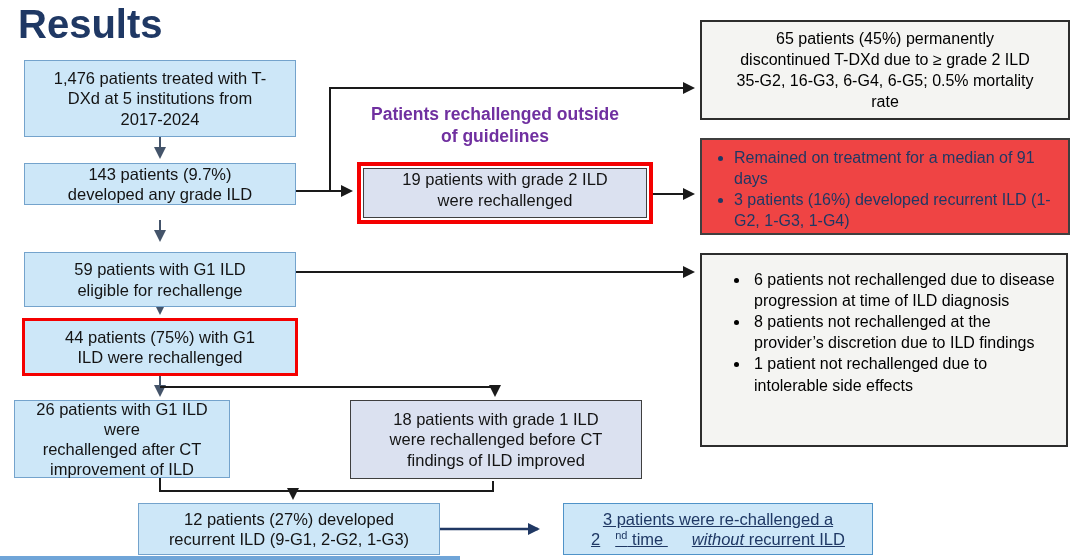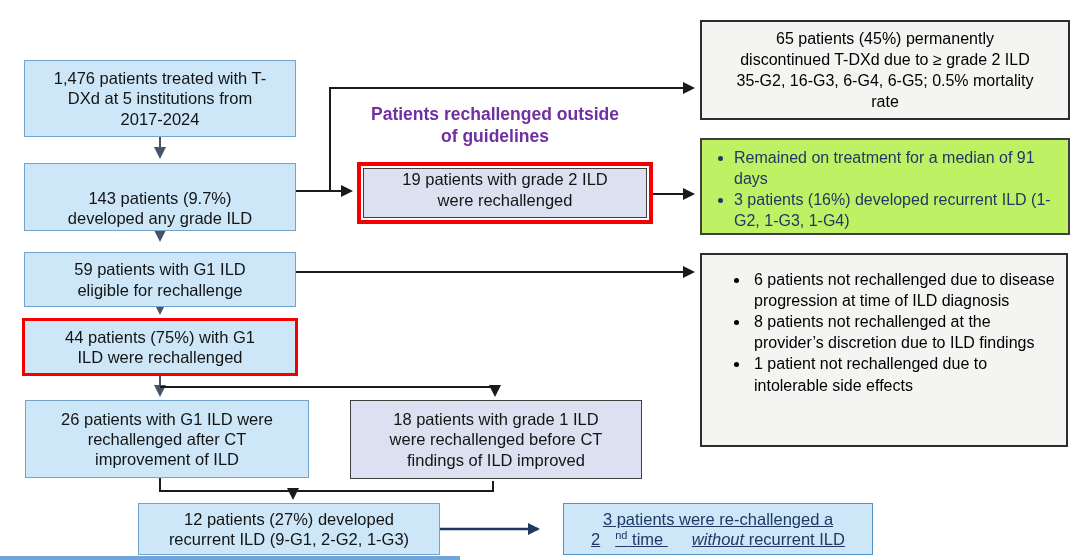--- a/index.html
+++ b/index.html
@@ -8,21 +8,21 @@
   .connectors{position:absolute;left:0;top:0;z-index:0;}
   .title{position:absolute;left:18px;top:2px;font-size:40px;font-weight:bold;
          color:#1f3864;z-index:2;margin:0;}
   .box{position:absolute;z-index:1;box-sizing:border-box;display:flex;align-items:center;
        justify-content:center;text-align:center;white-space:pre-line;
        font-size:16.5px;line-height:1.22;color:#141414;padding:2px 6px;}
   .blue{background:#cde7f8;border:1.5px solid #74a3cc;}
   .blue-navy{background:#cde7f8;border:1.5px solid #4f93c8;color:#1f3864;}
   .lav{background:#dbe1f0;border:1.5px solid #3f3f3f;}
   .gray{background:#f4f4f2;border:2px solid #2d2d2d;}
-  .peri{background:#bef264;border:2px solid #3f3f3f;}
+  .peri{background:#ef4444;border:2px solid #3f3f3f;}
   .redborder{border:3.5px solid #f40000;}
   .red-wrap{position:absolute;z-index:1;box-sizing:border-box;border:4px solid #f40000;
             background:#fff;padding:2px;display:flex;}
   .red-wrap .inner{flex:1;display:flex;align-items:flex-start;justify-content:center;
             text-align:center;white-space:pre-line;border:1.5px solid #3f3f3f;
             background:#dbe1f0;font-size:16.5px;line-height:1.25;color:#141414;}
   .plabel{position:absolute;z-index:1;text-align:center;white-space:pre-line;
           font-size:17.5px;font-weight:bold;color:#7030a0;line-height:1.25;}
   .panel{position:absolute;z-index:1;box-sizing:border-box;font-size:16px;line-height:1.32;}
   .panel ul{margin:0;padding-left:26px;text-align:left;}
@@ -67,43 +67,44 @@
       <path d="M296 272 H693" marker-end="url(#ah-black)"></path>
       <path d="M160 387 H495 V395" marker-end="url(#ah-black)"></path>
       <path d="M160 478 V491 H493 V481"></path>
       <path d="M293 491 V498" marker-end="url(#ah-black)"></path>
     </g>
     <g stroke="#203864" stroke-width="2.5" fill="none">
       <path d="M440 529 H538" marker-end="url(#ah-navy)"></path>
     </g>
   </svg>
 
+  <h1 class="title">Results</h1>
 
   <div class="box blue" style="left:24px;top:60px;width:272px;height:77px;">
     <span>1,476 patients treated with T-
 DXd at 5 institutions from
 2017-2024</span>
   </div>
 
-  <div class="box blue" style="left:24px;top:163px;width:272px;height:68px;align-items:flex-end;">
+  <div class="box blue" style="left:24px;top:163px;width:272px;height:42px;">
     <span>143 patients (9.7%)
 developed any grade ILD</span>
   </div>
 
   <div class="box blue" style="left:24px;top:252px;width:272px;height:55px;">
     <span>59 patients with G1 ILD
 eligible for rechallenge</span>
   </div>
 
   <div class="box blue redborder" style="left:22px;top:318px;width:276px;height:58px;">
     <span>44 patients (75%) with G1
 ILD were rechallenged</span>
   </div>
 
-  <div class="box blue" style="left:25px;top:400px;width:284px;height:78px;">
+  <div class="box blue" style="left:14px;top:400px;width:216px;height:78px;">
     <span>26 patients with G1 ILD were
 rechallenged after CT
 improvement of ILD</span>
   </div>
 
   <div class="box blue" style="left:138px;top:503px;width:302px;height:52px;">
     <span>12 patients (27%) developed
 recurrent ILD (9-G1, 2-G2, 1-G3)</span>
   </div>
 

